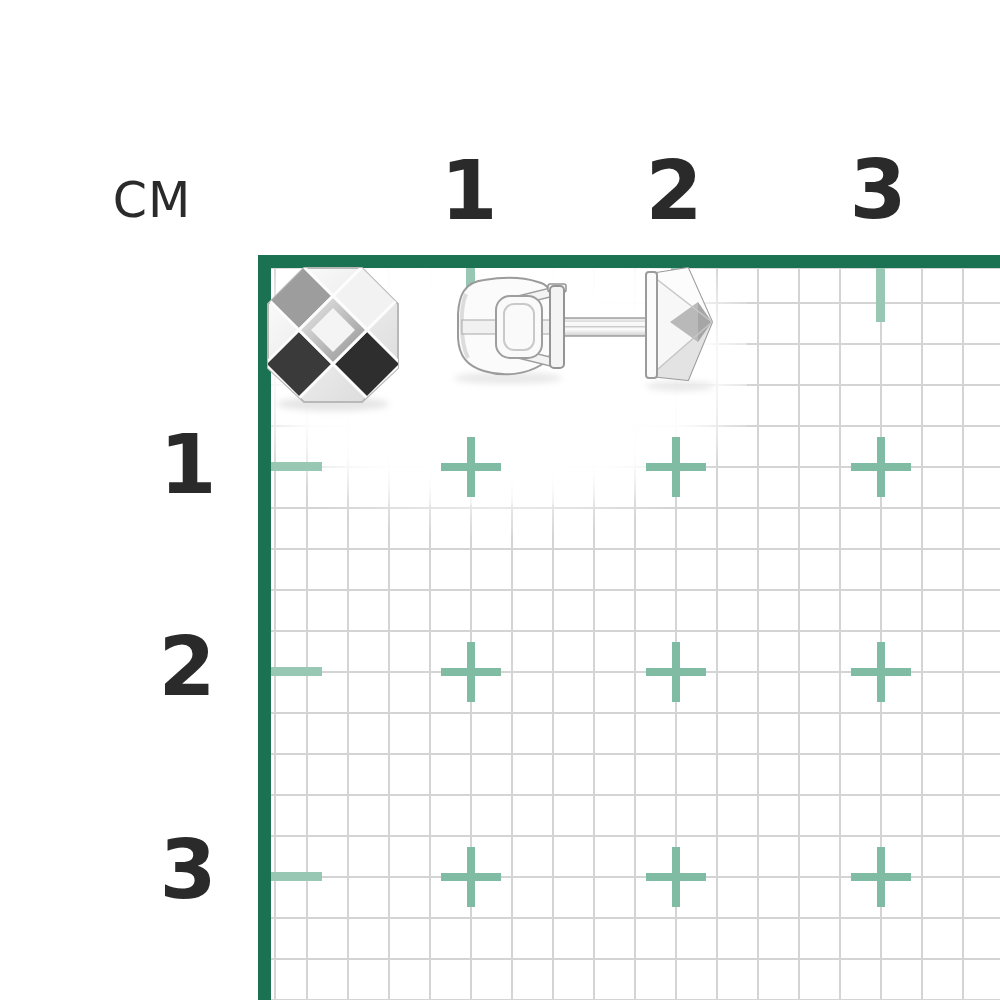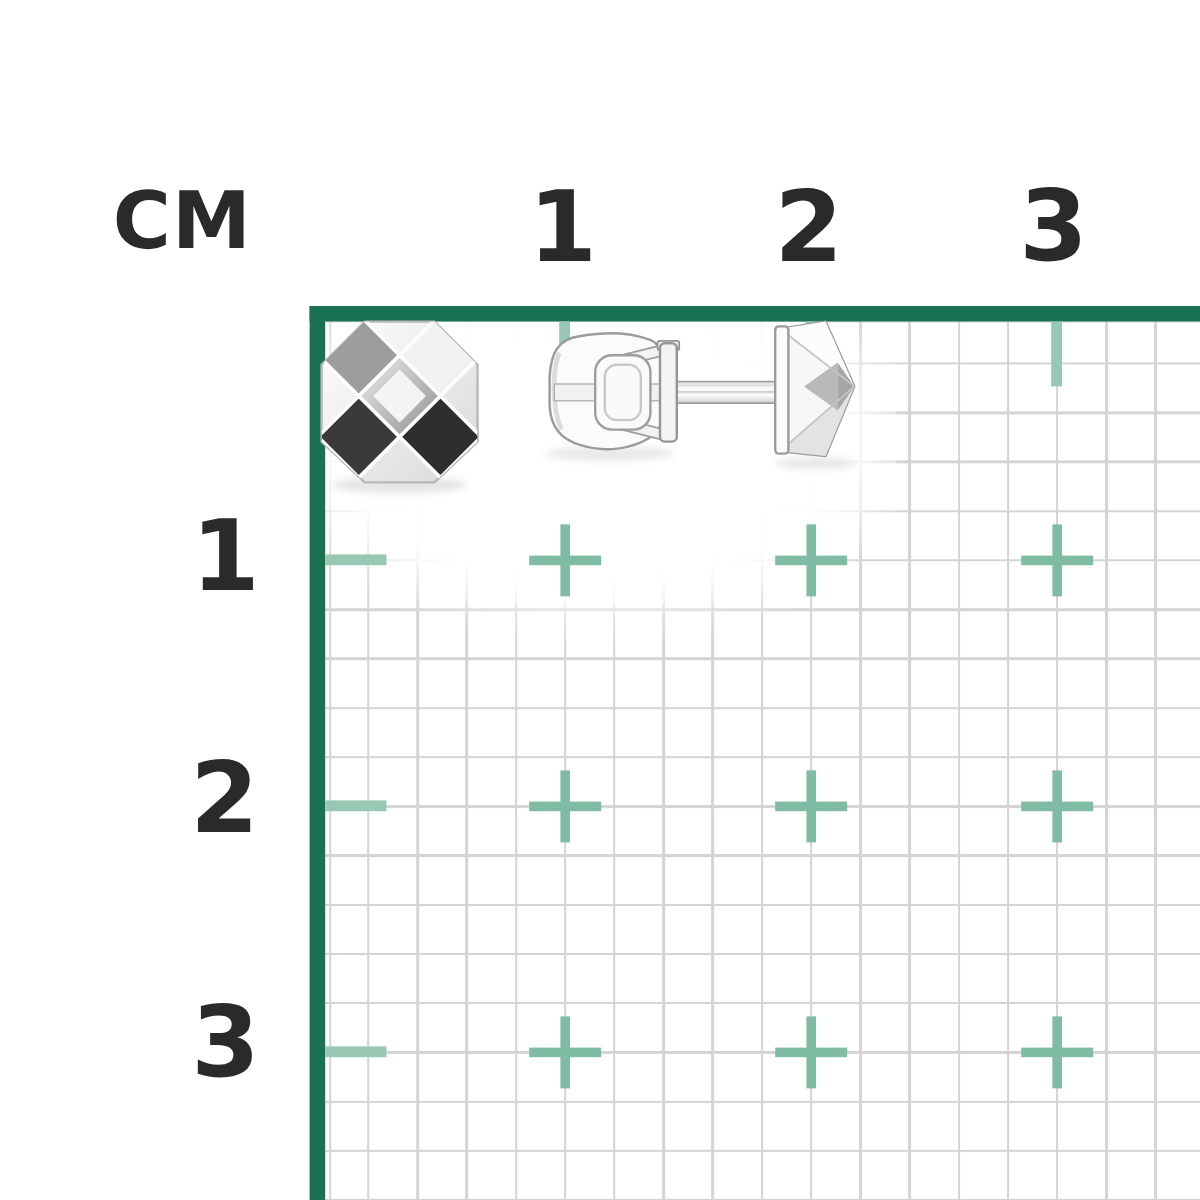--- a/index.html
+++ b/index.html
@@ -29,22 +29,22 @@
   .tt1{left:466px}.tt2{left:671px}.tt3{left:876px}
   .tick-left{position:absolute;left:271px;width:51px;height:9px;background:var(--tick-green,#98c7b4);}
   .tl1{top:462px}.tl2{top:667px}.tl3{top:872px}
   
   .cross{position:absolute;width:60px;height:60px;}
   .cross::before{content:"";position:absolute;left:0;top:26px;width:60px;height:8px;background:var(--cross-green,#7fbca3);}
   .cross::after{content:"";position:absolute;left:26px;top:0;width:8px;height:60px;background:var(--cross-green,#7fbca3);}
   .cx1{left:441px}.cx2{left:646px}.cx3{left:851px}
   .cy1{top:437px}.cy2{top:642px}.cy3{top:847px}
   
-  .unit-label{position:absolute;left:152px;top:184px;transform:translate(-50%,-50%);
-    font-size:66px;font-weight:bold;letter-spacing:1px;color:var(--label-text,#2a2a2a);white-space:nowrap;}
+  .unit-label{position:absolute;left:152px;top:200px;transform:translate(-50%,-50%);
+    font-size:49px;font-weight:normal;letter-spacing:1px;color:var(--label-text,#2a2a2a);white-space:nowrap;}
   .num{position:absolute;transform:translate(-50%,-50%);font-size:82px;font-weight:bold;color:var(--label-text,#2a2a2a);}
   .nt1{left:469px;top:190px}.nt2{left:674px;top:190px}.nt3{left:878px;top:189px}
   .nl1{left:188px;top:464px}.nl2{left:187px;top:666px}.nl3{left:188px;top:869px}
   .photo-svg{position:absolute;left:250px;top:250px;width:480px;height:180px;}
 </style>
 </head>
 <body>
 
 <div class="canvas">
 

